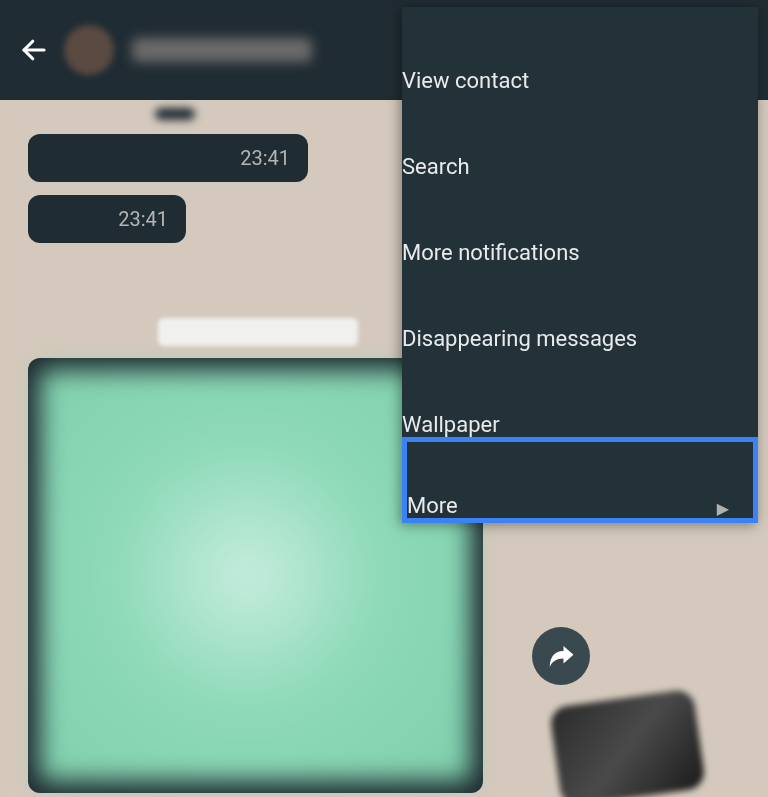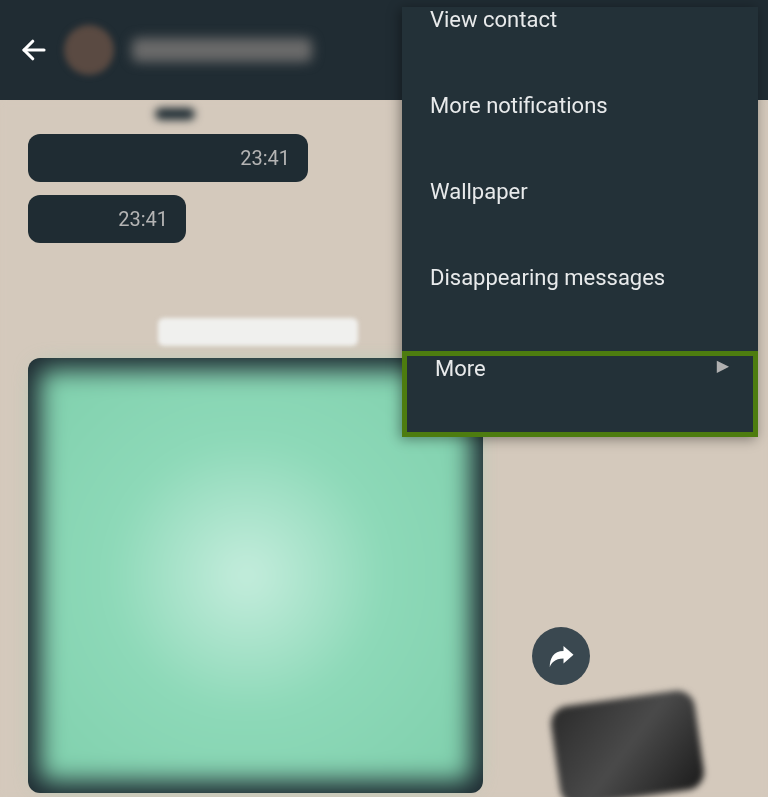--- a/index.html
+++ b/index.html
@@ -168,30 +168,29 @@
       top: 7px;
       right: 10px;
       width: 356px;
       background: #233138;
       z-index: 5;
       box-shadow: -2px 2px 12px rgba(0,0,0,0.4);
     }
     .menu-item {
       height: 86px;
       display: flex;
-      align-items: flex-start;
-      padding-left: 28px;
+      align-items: flex-end;
       color: #e8eaeb;
       font-size: 22px;
       cursor: pointer;
     }
     .menu-item.more {
       justify-content: space-between;
       padding-right: 24px;
-      border: 5px solid #4d7c0f;
+      border: 5px solid #3b82f6;
     }
     .menu-item.more .arrow {
       font-size: 16px;
       color: #b0b0b0;
     }
   </style>
 </head>
 <body>
 
 <div class="header">
@@ -229,25 +228,28 @@
   </svg>
 </div>
 
 <div class="phone-image"></div>
 
 <div class="menu">
   <div class="menu-item">
     <span>View contact</span>
   </div>
   <div class="menu-item">
+    <span>Search</span>
+  </div>
+  <div class="menu-item">
     <span>More notifications</span>
   </div>
   <div class="menu-item">
+    <span>Disappearing messages</span>
+  </div>
+  <div class="menu-item">
     <span>Wallpaper</span>
-  </div>
-  <div class="menu-item">
-    <span>Disappearing messages</span>
   </div>
   <div class="menu-item more">
     <span>More</span>
     <span class="arrow">▶</span>
   </div>
 </div>
 
 </body></html>

